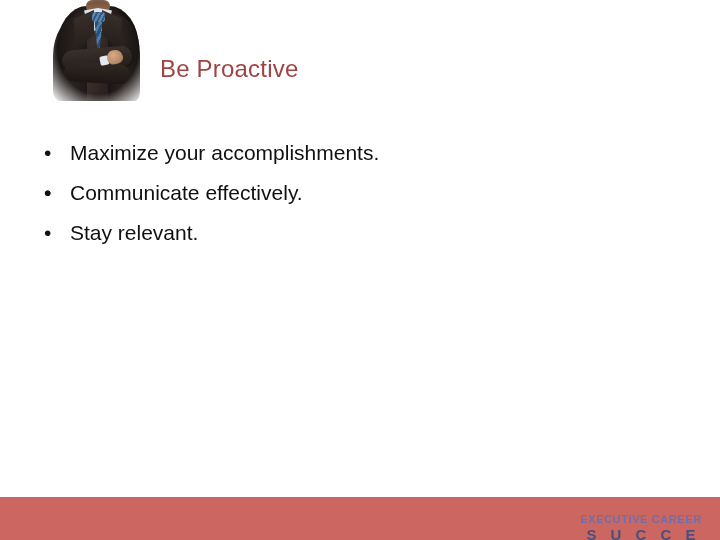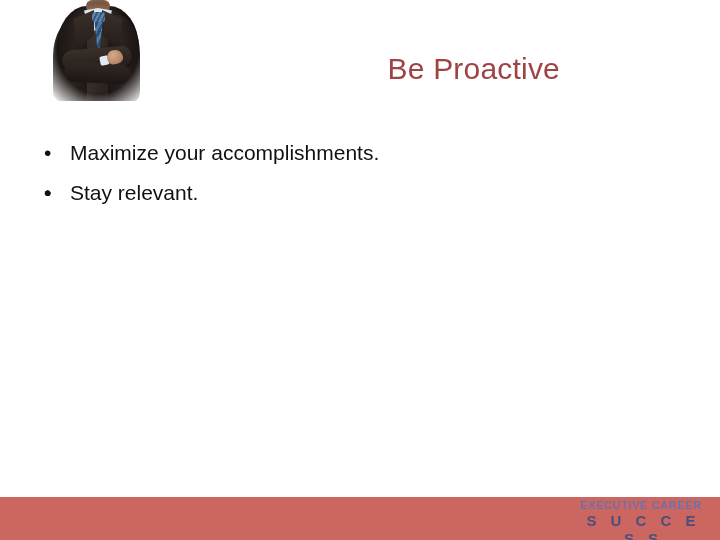--- a/index.html
+++ b/index.html
@@ -172,22 +172,22 @@
       radial-gradient(ellipse 70% 78% at 50% 48%, rgba(255,255,255,0) 58%, rgba(255,255,255,0.9) 88%, #ffffff 100%);
     pointer-events: none;
   }
 
   
   .title {
     position: absolute;
     left: 160px;
     top: 50px;
     width: 400px;
-    text-align: right;
-    font-size: 30px;
+    text-align: left;
+    font-size: 24px;
     line-height: 38px;
     color: #9e4444;
     font-weight: 400;
     letter-spacing: 0.2px;
     white-space: nowrap;
   }
 
   
   .body-list {
     position: absolute;
@@ -231,21 +231,21 @@
     text-align: center;
     width: 130px;
   }
   .logo .logo-top {
     display: block;
     font-size: 11px;
     font-weight: 700;
     letter-spacing: 0.6px;
     color: #6b6fae;
     line-height: 14px;
-    padding-top: 1px;
+    padding-top: 15px;
     opacity: 0.95;
   }
   .logo .logo-bottom {
     display: block;
     font-size: 15px;
     font-weight: 700;
     letter-spacing: 5px;
     color: #4a4f7d;
     line-height: 18px;
     padding-left: 5px;
@@ -280,20 +280,21 @@
   <ul class="body-list">
     <li>
       <span class="bullet">•</span>
       <span>Maximize your accomplishments.</span>
     </li>
     <li>
       <span class="bullet">•</span>
     </li>
     <li>
       <span class="bullet">•</span>
+      <span>Communicate effectively.</span>
     </li>
     <li>
       <span class="bullet">•</span>
       <span>Stay relevant.</span>
     </li>
   </ul>
 
   <div class="footer-bar">
     <div class="logo">
       <span class="logo-top">EXECUTIVE CAREER</span>

